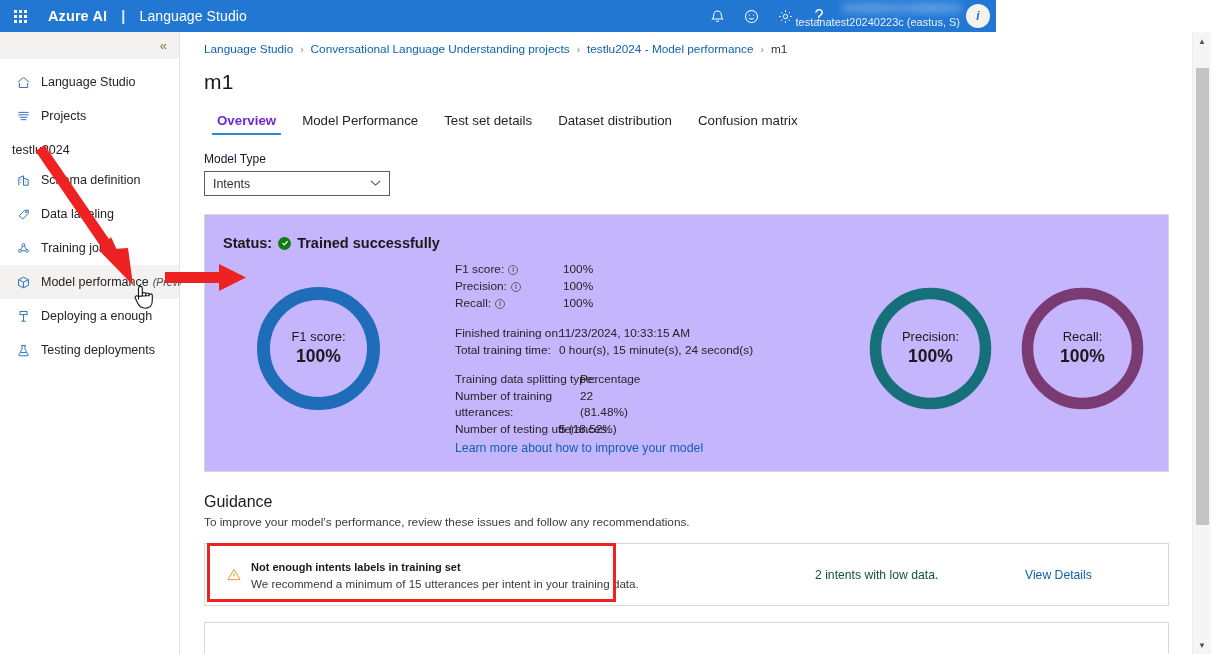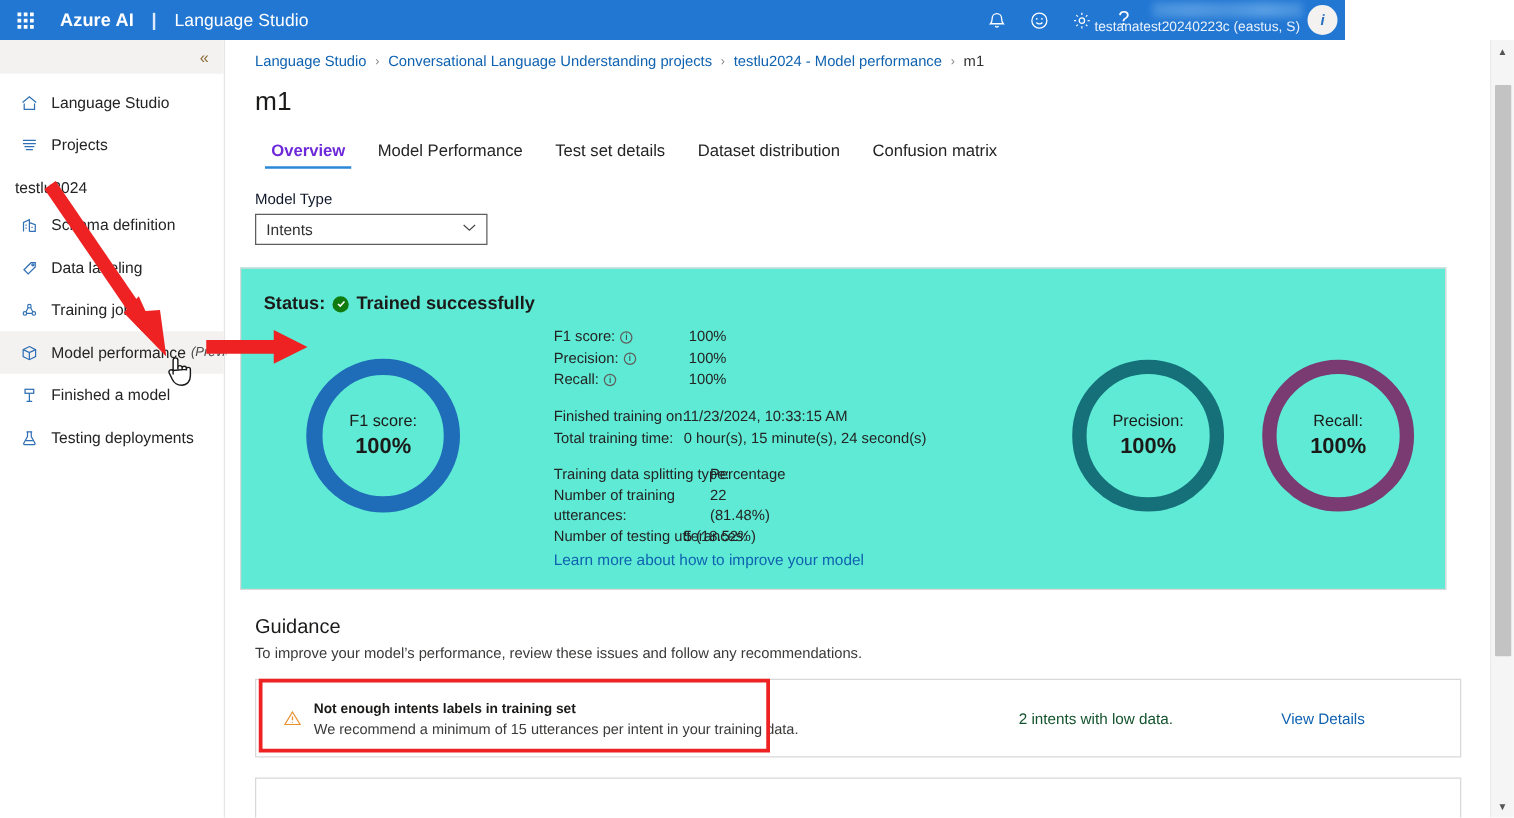--- a/index.html
+++ b/index.html
@@ -8,21 +8,21 @@
     overflow: hidden;
     font-family: "Liberation Sans", sans-serif;
     background: #ffffff;
     color: #201f1e;
     font-size: 13px;
   }
 
   
   .topbar {
     position: absolute; top: 0; left: 0;
-    width: 1076px; height: 32px;
+    width: 996px; height: 32px;
     background: #2277d3;
     display: flex; align-items: center;
     color: #ffffff;
   }
   .waffle {
     width: 40px; height: 32px;
     display: flex; align-items: center; justify-content: center;
     cursor: pointer;
   }
   .waffle-grid {
@@ -144,22 +144,22 @@
   .select-box {
     margin-left: 23px; width: 186px; height: 25px;
     border: 1px solid #605e5c; background: #ffffff;
     display: flex; align-items: center; padding: 0 8px;
     font-size: 12.4px; color: #323130; cursor: pointer;
   }
   .select-caret { margin-left: auto; color: #4a4a4a; font-size: 10px; }
 
   
   .status-card {
-    margin: 18px 0 0 11px; width: 965px; height: 258px;
-    border: 1px solid #d8d8d8; background: #5eead4;
+    margin: 18px 0 0 23px; width: 965px; height: 258px;
+    border: 1px solid #d8d8d8; background: #c4b5fd;
     position: relative;
   }
   .status-line {
     position: absolute; left: 18px; top: 20px;
     font-size: 14.5px; font-weight: bold; color: #1b1a19;
     display: flex; align-items: center; gap: 6px;
   }
   .check-icon {
     width: 13px; height: 13px; border-radius: 50%;
     background: #107c10; color: #fff;
@@ -388,21 +388,21 @@
     <span class="sb-preview">(Preview)</span>
   </div>
 
   <div class="sb-item">
     <span class="sb-icon">
       <svg width="15" height="15" viewBox="0 0 16 16" fill="none" stroke="#2f6fb5" stroke-width="1.05">
         <rect x="4.3" y="2.6" width="7.4" height="3.4"></rect>
           <path d="M8 6.2V13M5.6 13h4.8"></path>
       </svg>
     </span>
-    <span class="sb-label">Finished a model</span>
+    <span class="sb-label">Deploying a enough</span>
   </div>
 
   <div class="sb-item">
     <span class="sb-icon">
       <svg width="15" height="15" viewBox="0 0 16 16" fill="none" stroke="#2f6fb5" stroke-width="1.05">
         <path d="M6.4 2.6v4L3.2 12.3a.9.9 0 0 0 .8 1.3h8a.9.9 0 0 0 .8-1.3L9.6 6.6v-4"></path>
         <path d="M5.6 2.6h4.8M5 10.2h6"></path>
       </svg>
     </span>
     <span class="sb-label">Testing deployments</span>

